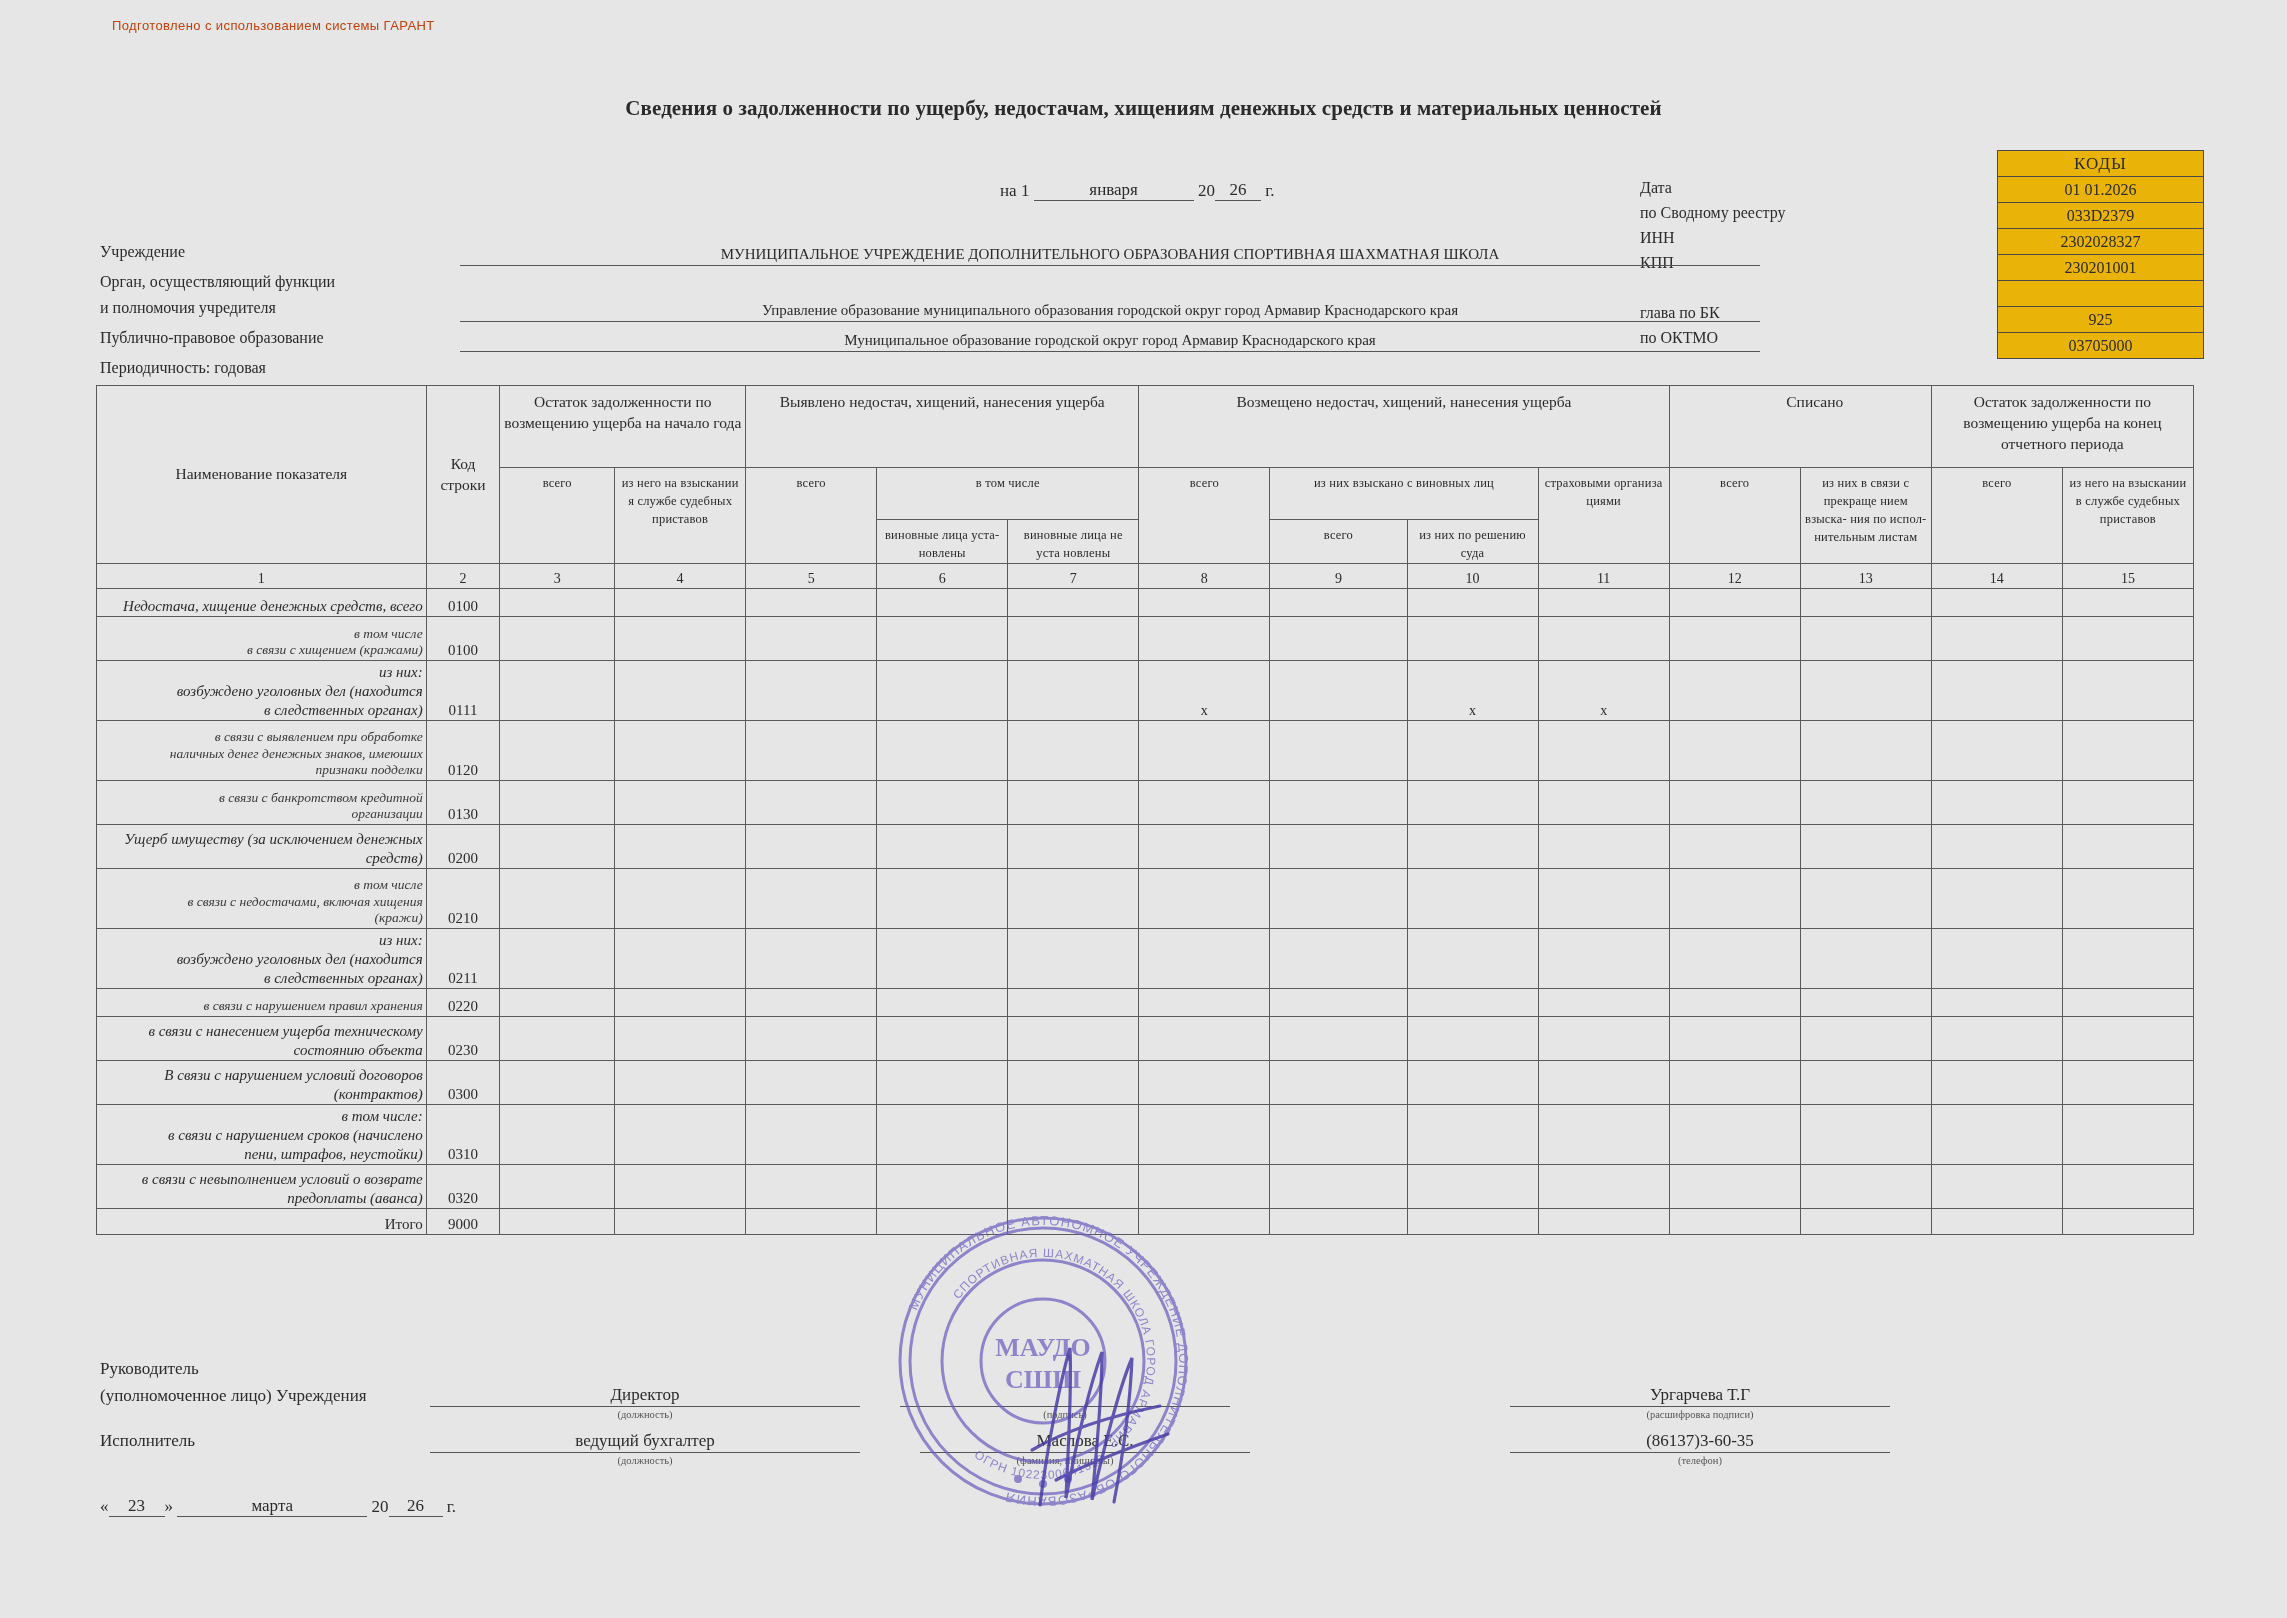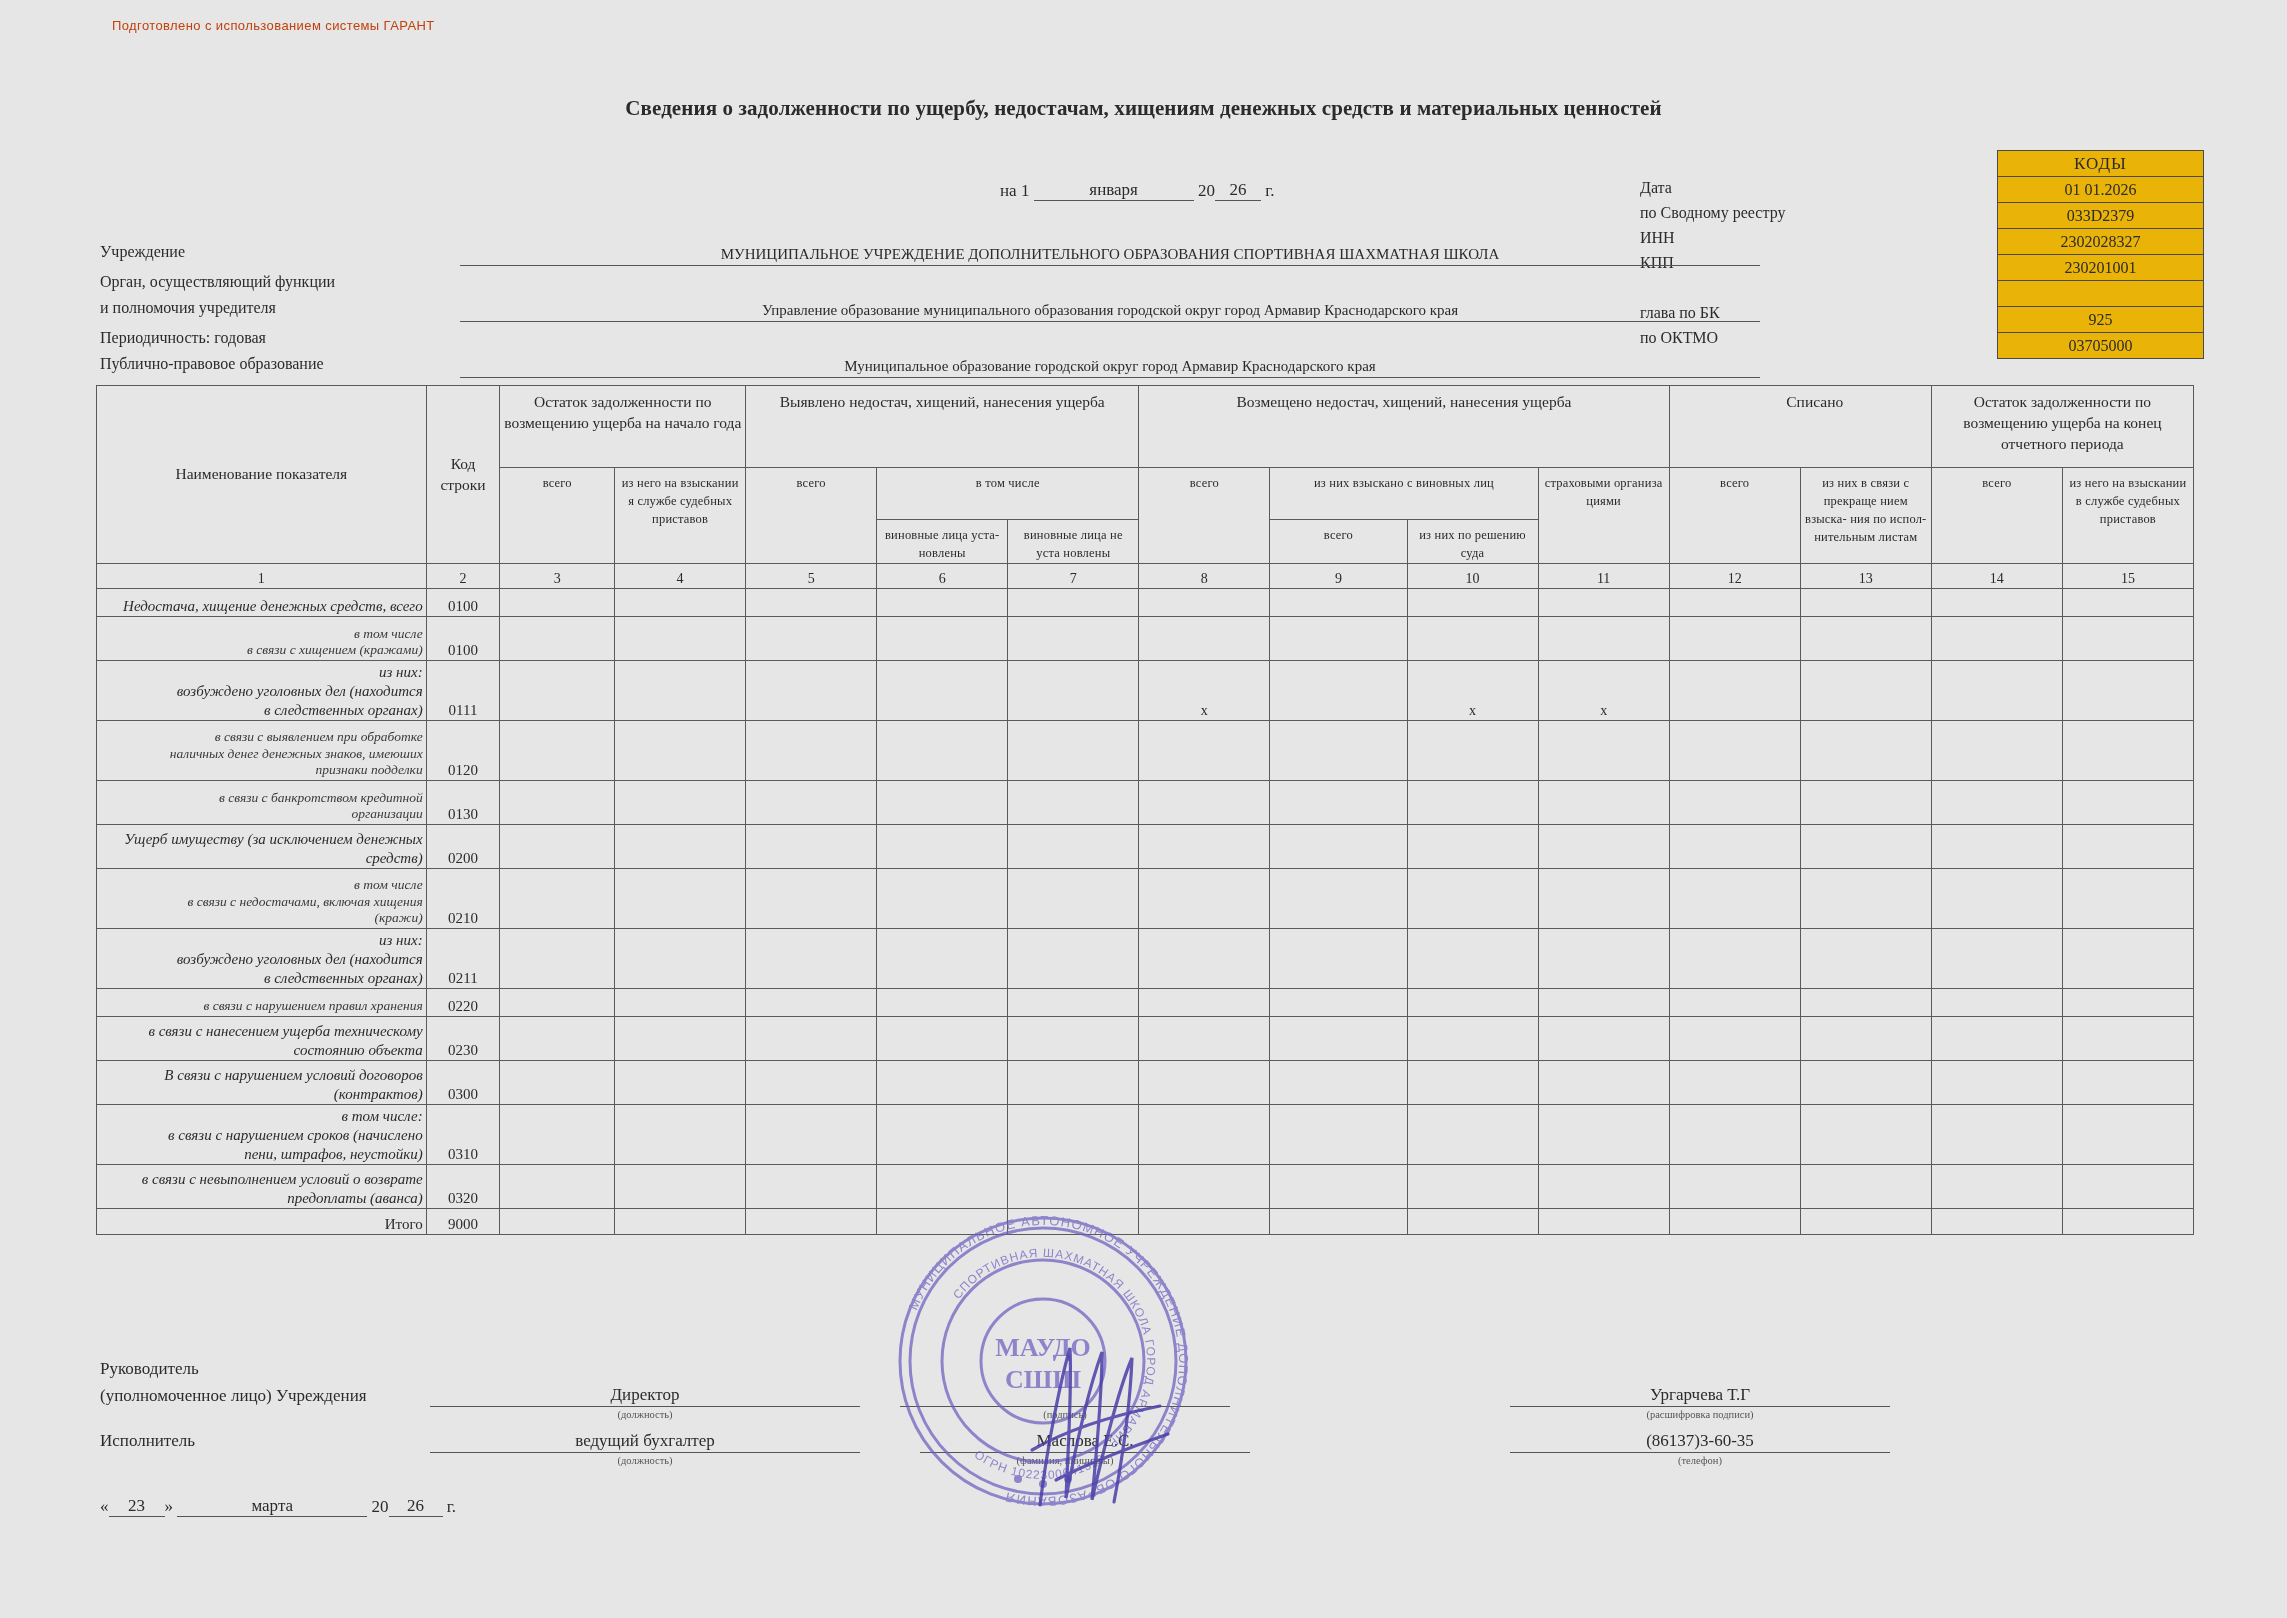--- a/index.html
+++ b/index.html
@@ -154,26 +154,26 @@
       <span class="hdr-lbl">Учреждение</span>
       <span class="hdr-val">МУНИЦИПАЛЬНОЕ УЧРЕЖДЕНИЕ ДОПОЛНИТЕЛЬНОГО ОБРАЗОВАНИЯ СПОРТИВНАЯ ШАХМАТНАЯ ШКОЛА</span>
     </div>
     <div class="hdr-row" style="height:26px;">
       <span class="hdr-lbl">Орган, осуществляющий функции</span>
     </div>
     <div class="hdr-row" style="height:30px;">
       <span class="hdr-lbl">и полномочия учредителя</span>
       <span class="hdr-val">Управление образование муниципального образования городской округ город Армавир Краснодарского края</span>
     </div>
-    <div class="hdr-row" style="height:26px;">
-      <span class="hdr-lbl">Периодичность: годовая</span>
-    </div>
     <div class="hdr-row" style="height:30px;">
       <span class="hdr-lbl">Публично-правовое образование</span>
       <span class="hdr-val">Муниципальное образование городской округ город Армавир Краснодарского края</span>
+    </div>
+    <div class="hdr-row" style="height:26px;">
+      <span class="hdr-lbl">Периодичность: годовая</span>
     </div>
   </div>
 
   <table class="main">
     <colgroup>
       <col style="width:322px">
         <col style="width:72px">
       <col style="width:112px">
         <col style="width:128px">
       <col style="width:128px">

